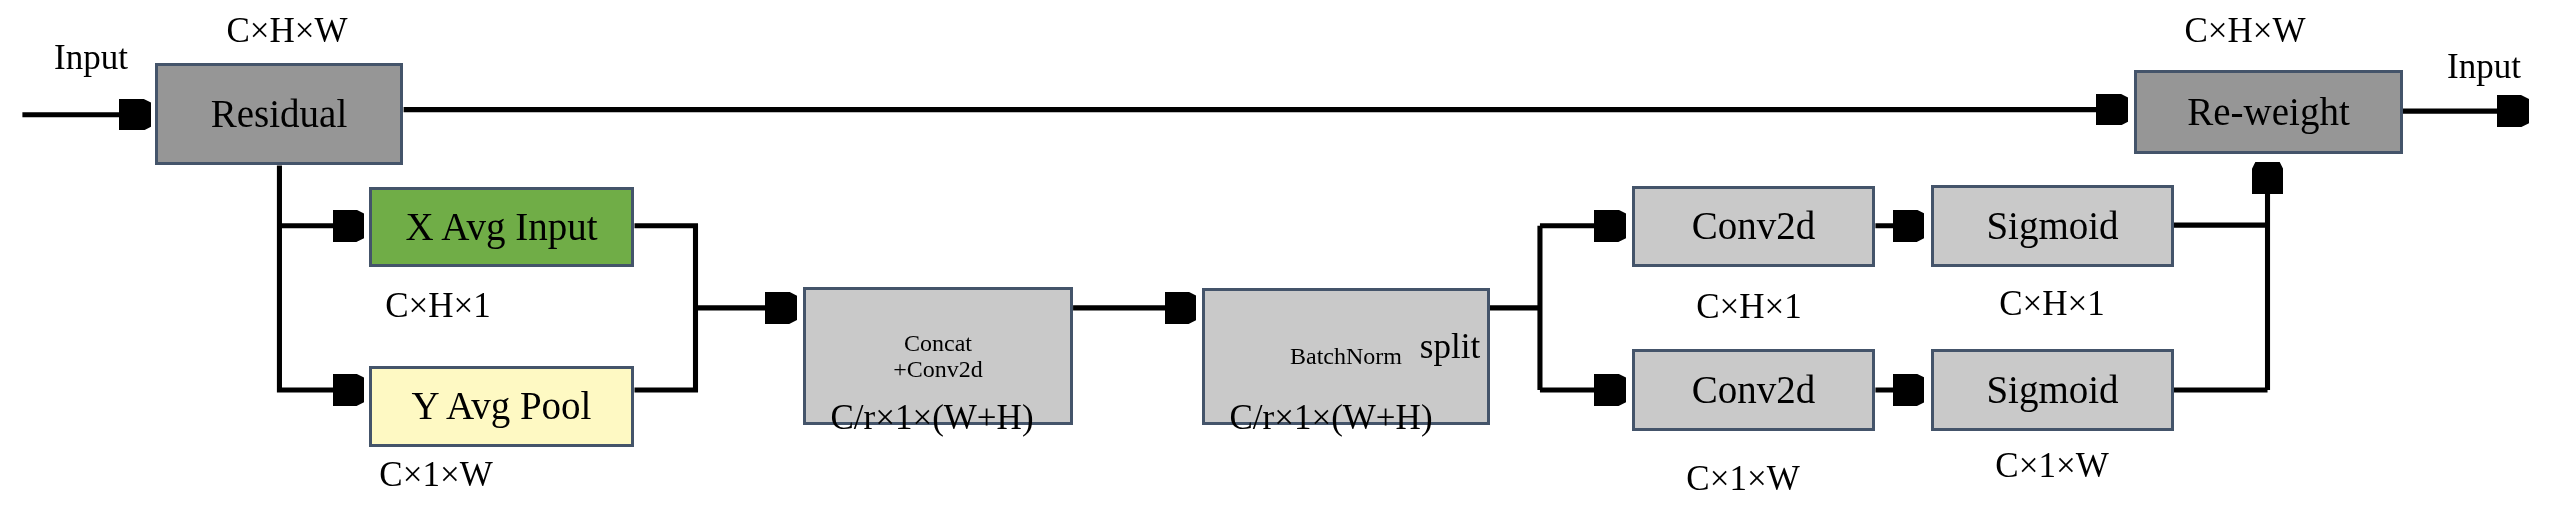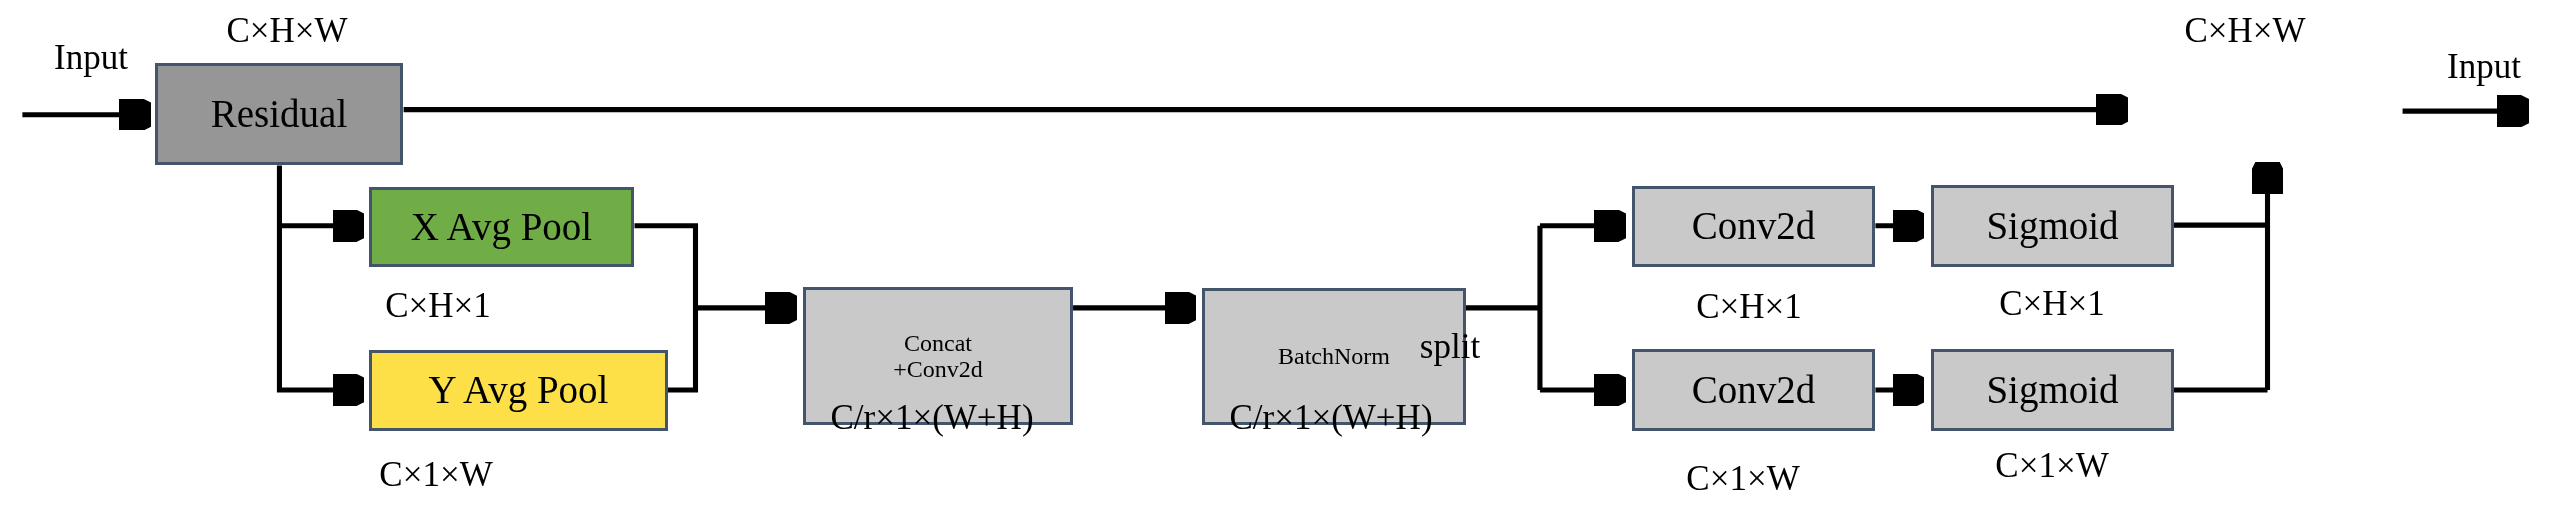--- a/index.html
+++ b/index.html
@@ -60,52 +60,55 @@
     <path d="M2992,310 H3122 M2992,537 H3122"></path>
     <path d="M3122,537 V230" marker-end="url(#ah)"></path>
     <path d="M3308,153 H3475" marker-end="url(#ah)"></path>
   </svg>
 
   <div class="box" style="left: 155px; top: 63px; width: 248px; height: 102px; background-color: rgb(150, 150, 150);">
     <span>Residual</span>
   </div>
 
   <div class="box" style="left: 369px; top: 187px; width: 265px; height: 80px; background-color: rgb(112, 173, 71);">
-    <span>X Avg Pool</span>
+    <span>X Avg Input</span>
   </div>
 
-  <div class="box" style="left: 369px; top: 350px; width: 299px; height: 81px; background-color: #fde047;">
+  <div class="box" style="left: 369px; top: 366px; width: 265px; height: 81px; background-color: #fef9c3;">
     <span>Y Avg Pool</span>
   </div>
 
   <div class="box two" style="left: 803px; top: 239px; width: 270px; height: 138px; background-color: rgb(201, 201, 201);">
     <span>Concat</span>
     <span>+Conv2d</span>
   </div>
 
-  <div class="box two" style="left: 1202px; top: 240px; width: 264px; height: 137px; background-color: rgb(201, 201, 201);">
+  <div class="box two" style="left: 1202px; top: 240px; width: 288px; height: 137px; background-color: rgb(201, 201, 201);">
     <span>BatchNorm</span>
   </div>
 
   <div class="box" style="left: 1632px; top: 186px; width: 243px; height: 81px; background-color: rgb(201, 201, 201);">
     <span>Conv2d</span>
   </div>
 
   <div class="box" style="left: 1632px; top: 349px; width: 243px; height: 82px; background-color: rgb(201, 201, 201);">
     <span>Conv2d</span>
   </div>
 
   <div class="box" style="left: 1931px; top: 185px; width: 243px; height: 82px; background-color: rgb(201, 201, 201);">
     <span>Sigmoid</span>
   </div>
 
   <div class="box" style="left: 1931px; top: 349px; width: 243px; height: 82px; background-color: rgb(201, 201, 201);">
     <span>Sigmoid</span>
   </div>
 
+  <div class="box" style="left: 2134px; top: 70px; width: 269px; height: 84px; background-color: rgb(150, 150, 150);">
+    <span>Re-weight</span>
+  </div>
 
   <div class="lbl" style="left:91px;top:58px">Input</div>
 
   <div class="lbl" style="left:287px;top:31px">C×H×W</div>
 
   <div class="lbl" style="left:438px;top:306px">C×H×1</div>
 
   <div class="lbl" style="left:436px;top:475px">C×1×W</div>
 
   <div class="lbl" style="left:932px;top:418px">C/r×1×(W+H)</div>

